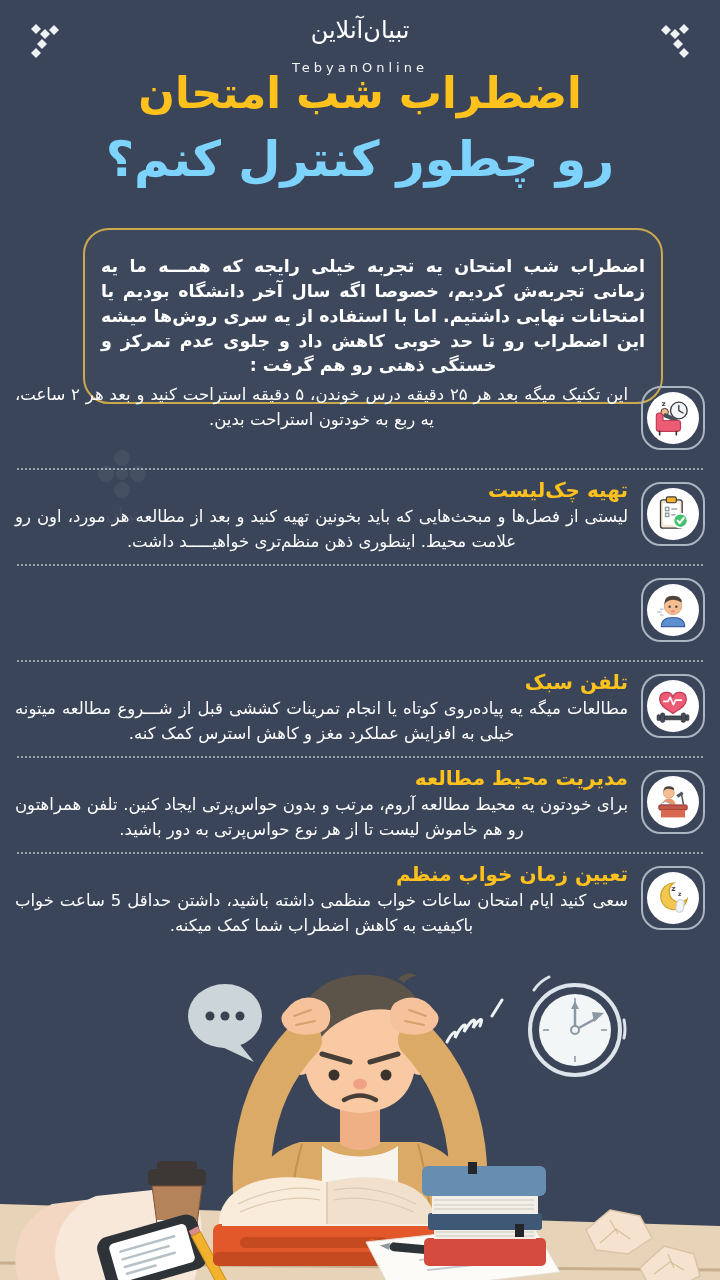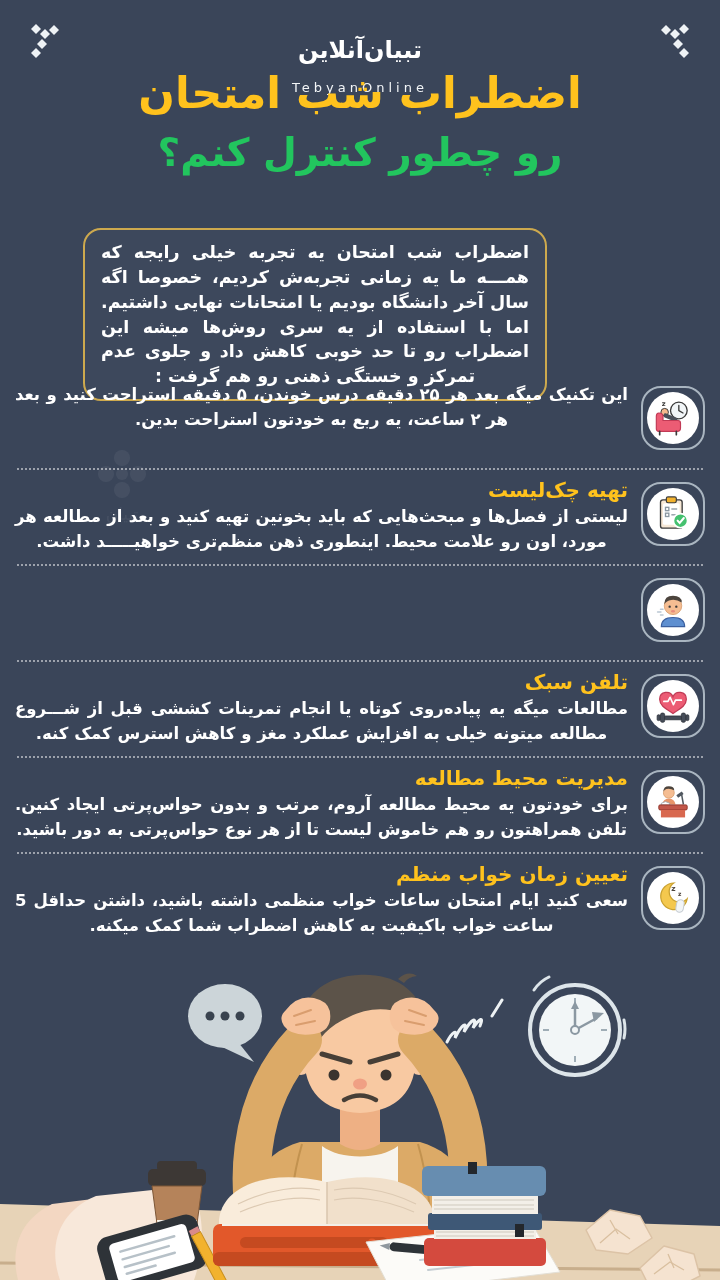--- a/index.html
+++ b/index.html
@@ -8,49 +8,49 @@
     position:relative; overflow:hidden;
     background:#3a4559;
     font-family:"DejaVu Sans", sans-serif;
     color:#ffffff;
   }
   .corner { position:absolute; top:8px; }
   .corner-l { left:14px; }
   .corner-r { right:14px; }
 
   .logo { position:absolute; top:16px; left:0; width:100%; text-align:center; }
-  .logo-fa { font-size:24px; font-weight:bold; direction:rtl;margin-top:20px; }
+  .logo-fa { font-size:24px; font-weight:normal; direction:rtl; }
   .logo-en { font-size:13px; letter-spacing:4px; margin-top:16px; color:#f2f5f7; }
 
   .title { position:absolute; top:66px; left:0; width:100%; text-align:center; direction:rtl; font-weight:bold; }
   .title-l1 { font-size:43px; color:#ffc21d; line-height:1.3; }
-  .title-l2 { font-size:39px; color:#22c55e; line-height:1.3; margin-top:6px; }
+  .title-l2 { font-size:49px; color:#7dd3fc; line-height:1.3; margin-top:6px; }
 
   .intro {
-    position:absolute; top:228px; left:83px; width:464px;
-    border:2px solid #cda94e; border-radius:18px;
-    padding:10px 16px; background:rgba(255,255,255,0.02);
+    position:absolute; top:228px; left:83px; width:580px;
+    border:2px solid #cda94e; border-radius:26px;
+    padding:24px 16px; background:rgba(255,255,255,0.02);
     direction:rtl; text-align:justify; text-align-last:center;
     font-weight:bold; font-size:17.5px; line-height:1.42;
   }
 
   .sections { position:absolute; top:381px; left:15px; width:690px; direction:rtl; }
   .section { display:flex; gap:13px; align-items:flex-start; height:82px; }
   .badge {
     flex:0 0 64px; height:64px; margin-top:5px;
     border:2px solid #a9b5c0; border-radius:20px;
     display:flex; align-items:center; justify-content:center;
   }
   .badge-inner {
     width:52px; height:52px; background:#ffffff; border-radius:50%;
     display:flex; align-items:center; justify-content:center;
   }
   .stext { flex:1; min-width:0; }
   .stitle { color:#ffc21d; font-weight:bold; font-size:20px; line-height:1.32; }
-  .sbody  { color:#ffffff; font-weight:bold; font-size:16.5px; line-height:1.5;
+  .sbody  { color:#ffffff; font-weight:normal; font-size:16.5px; line-height:1.5;
             text-align:justify; text-align-last:center; margin-top:2px; }
   .divider { border:none; border-top:2px dotted rgba(255,255,255,0.5); margin:5px 2px 7px; }
 
   .watermark { position:absolute; top:446px; left:84px; opacity:0.055; }
 
   .illustration { position:absolute; top:958px; left:0; }
 </style>
 </head>
 <body>
 

